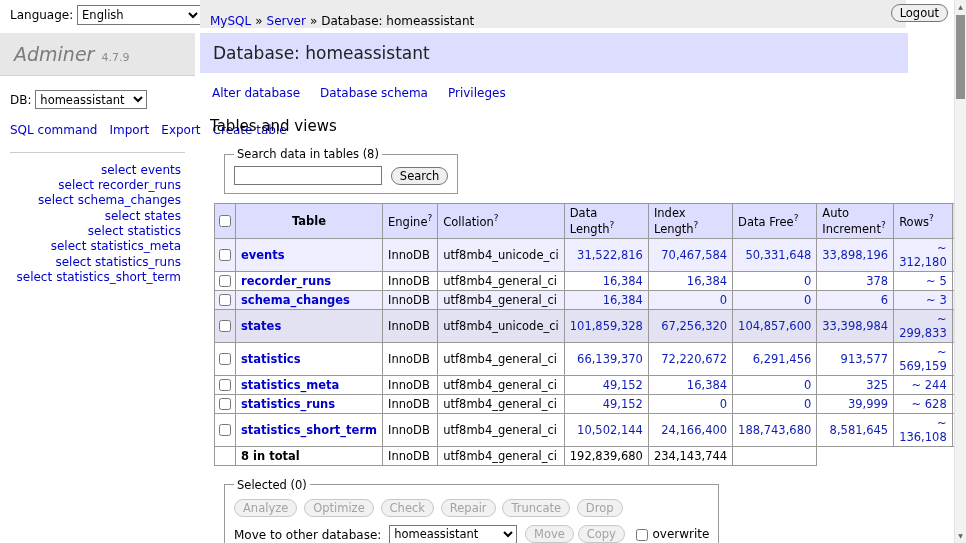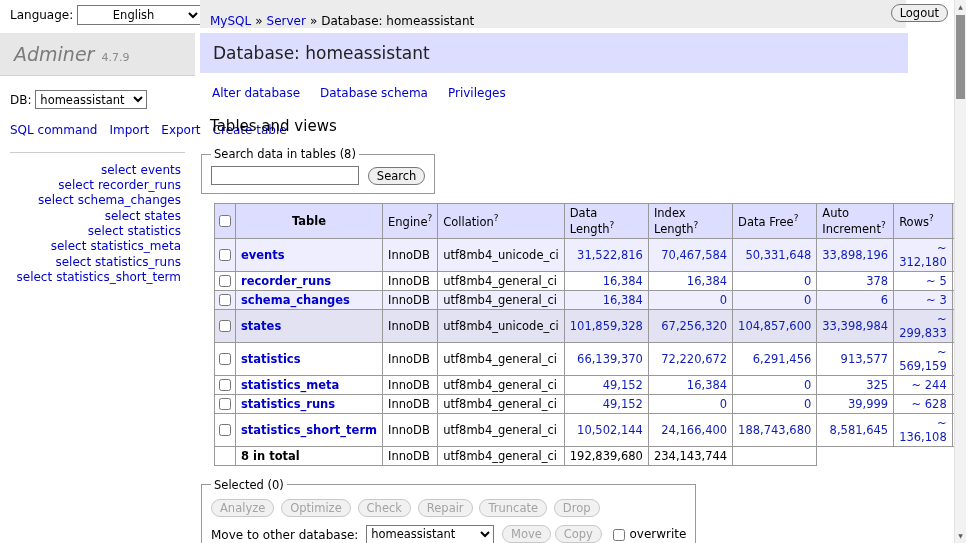--- a/index.html
+++ b/index.html
@@ -7,21 +7,21 @@
   body {
     width:966px; height:543px; overflow:hidden; position:relative;
     background:#fff; color:#000;
     font-family:"DejaVu Sans","Liberation Sans",sans-serif;
     font-size:12px;
   }
   a { color:#0000cc; text-decoration:none; cursor:pointer; }
 
   
   #langbar { position:absolute; top:5px; left:10px; }
-  #langbar select { width:125px; height:20px; font-size:11.5px;text-align:center; }
+  #langbar select { width:125px; height:20px; font-size:11.5px; }
   #logout-btn { position:absolute; top:4px; right:18px; }
   button, input[type=button] {
     font-family:inherit; font-size:11.5px; padding:1px 8px;
     background:#efefef; border:1px solid #767676; border-radius:9px; color:#000;
   }
   button:disabled { color:#a3a3a3; border-color:#c8c8c8; background:#f1f1f1; }
   select, input[type=text] {
     font-family:inherit; font-size:11.5px; border:1px solid #767676; background:#fff;
   }
 
@@ -49,21 +49,21 @@
   #content { position:absolute; top:33px; left:200px; width:708px; }
   h2 {
     margin:0; background:#ddddff; padding:10px 13px;
     font-size:17px; font-weight:normal; color:#222;
   }
   .links { margin:13px 0 0 12px; }
   .links a { margin-right:20px; }
   h3 { font-size:15px; font-weight:normal; margin:17px 0 0 10px; }
 
   fieldset {
-    display:inline-block; border:1px solid #999; margin:12px 0 0 1px; padding:5px 9px 8px;
+    display:inline-block; border:1px solid #999; margin:12px 0 0 24px; padding:5px 9px 8px;
   }
   legend { font-size:11.5px; padding:0 3px; }
   #search-input { width:148px; height:19px; margin-right:5px; }
 
   table { border-collapse:collapse; margin:9px 0 0 14px; font-size:11.5px; }
   th, td { border:1px solid #999; padding:2px 5px; height:17px; }
   thead th { background:#ddddff; font-weight:bold; text-align:center; }
   thead td { background:#ddddff; font-weight:normal; text-align:left; }
   sup { font-size:9px; }
   td.chk, th.chk { width:22px; text-align:center; padding:1px 3px; }

